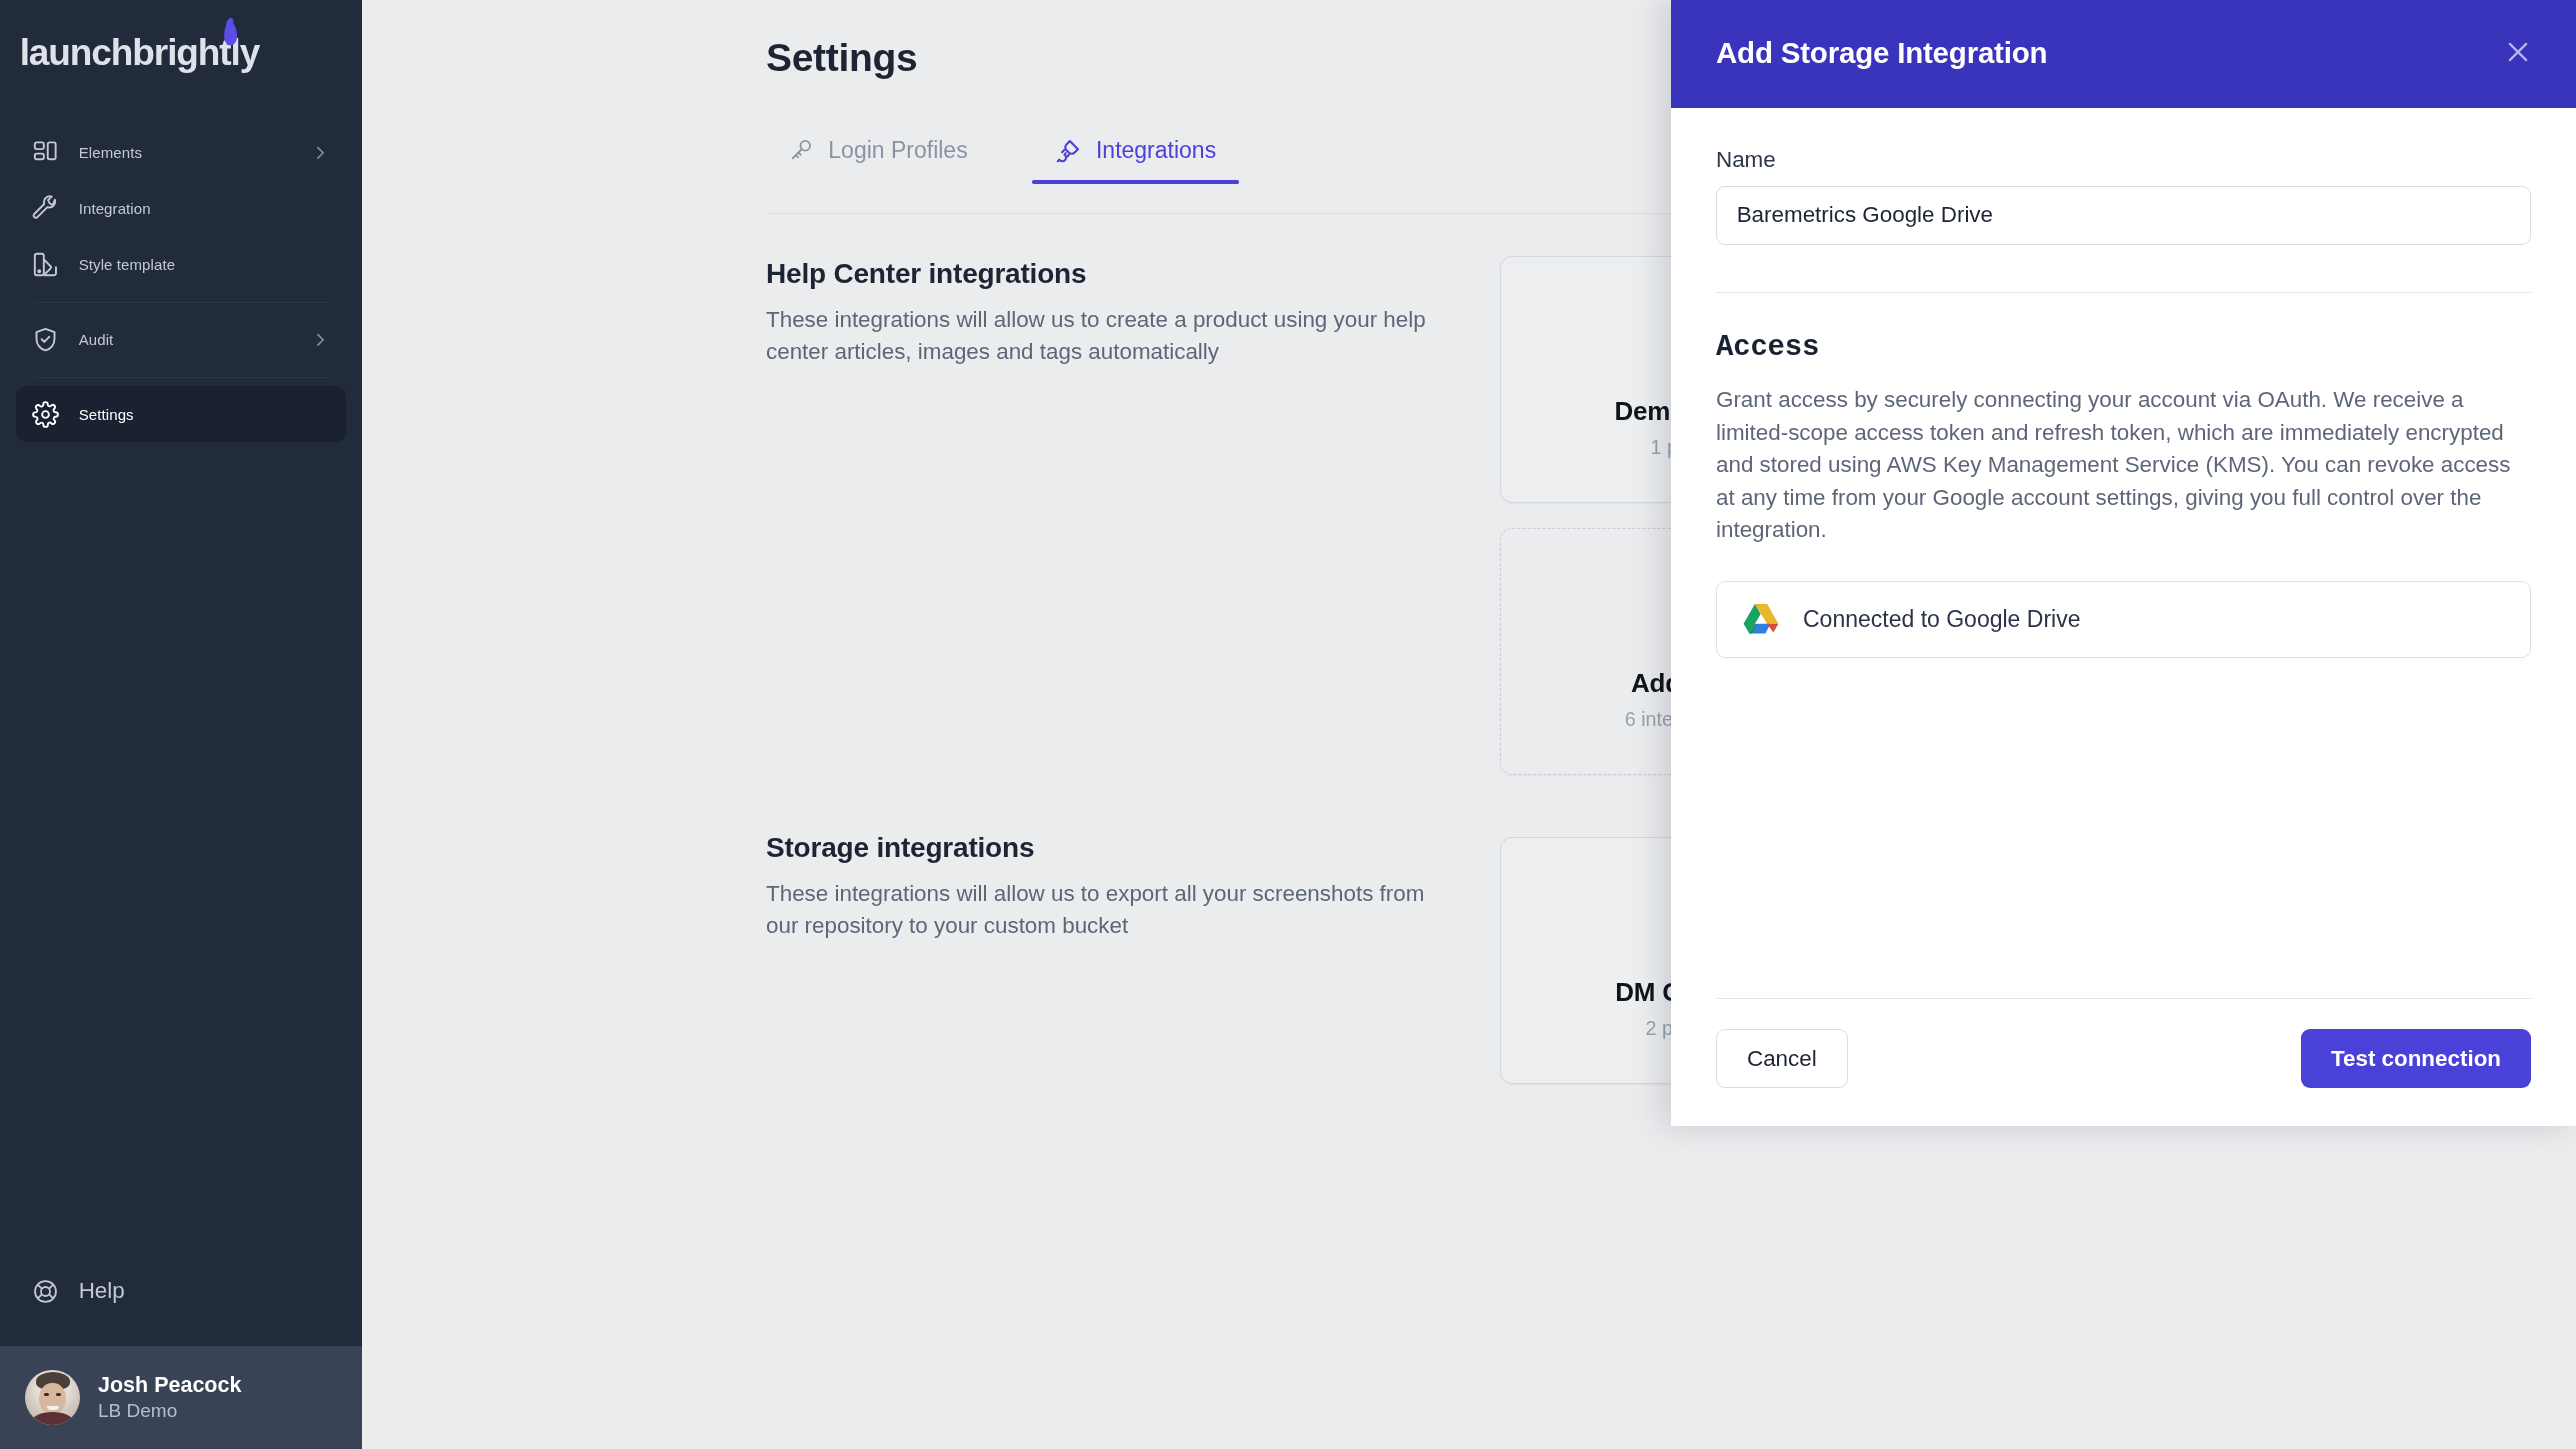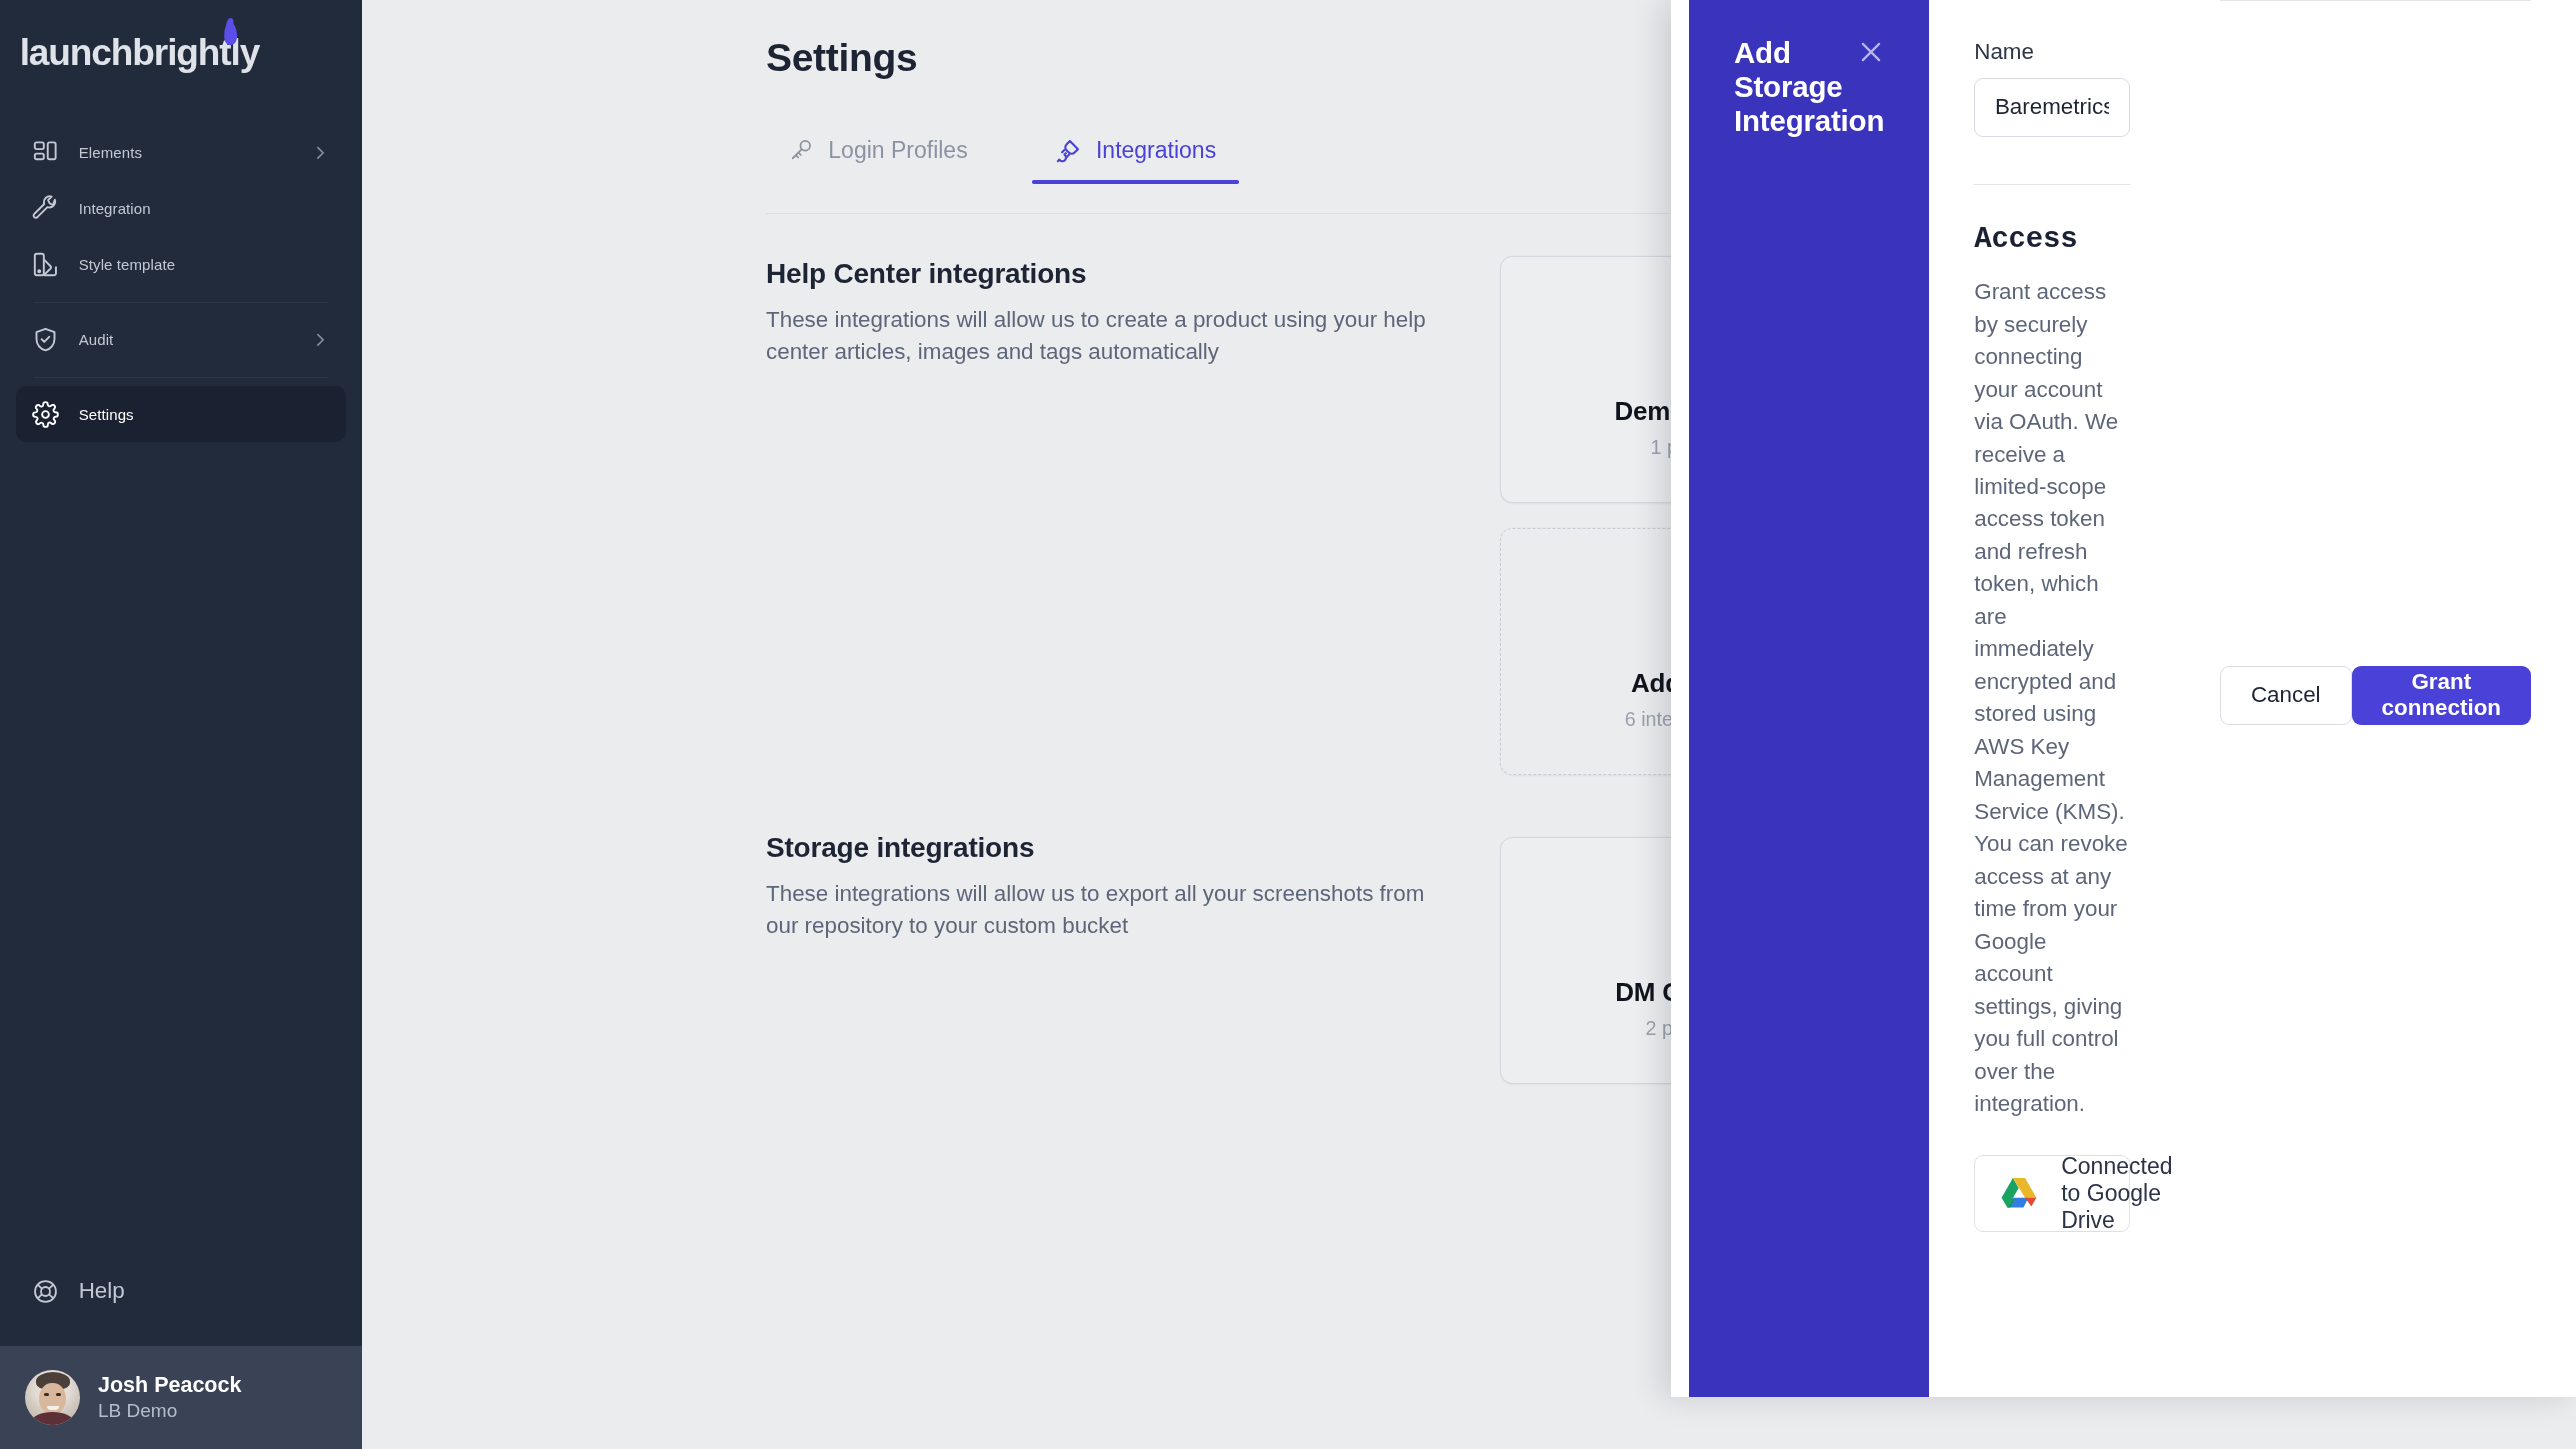--- a/index.html
+++ b/index.html
@@ -124,23 +124,23 @@
   .card.dashed { border-style:dashed; border-color:#c9ccd3; background:transparent; }
   .card .c-icon { height:77px; display:flex; align-items:center; justify-content:center; margin-bottom:19.7px; }
   .card .c-name { font-size:26px; font-weight:700; color:#10141d; letter-spacing:-0.2px; }
   .card .c-sub  { font-size:19.7px; color:#9aa1ae; margin-top:9px; }
 
   
   .card.peek { position:absolute; }
 
   
   .panel {
-    position:absolute; right:0; top:0; width:905px; height:1397px;
+    position:absolute; right:0; top:0; width:905px; height:1126px;
     background:#ffffff; box-shadow:-9px 0 30px rgba(10,14,25,.14);
-    display:flex; flex-direction:row; z-index:5;padding-left:18px;
+    display:flex; flex-direction:column; z-index:5;
   }
   .panel-head { background:#3a33bb; padding:36px 45px 38px 45px; position:relative; }
   .panel-head h2 { font-size:29.5px; font-weight:700; color:#ffffff; letter-spacing:-0.2px; }
   .panel-head p { font-size:21.5px; line-height:1.45; color:#c0bdf0; margin-top:23px; max-width:787px; }
   .close-btn {
     position:absolute; right:39px; top:32px; width:39px; height:39px;
     display:flex; align-items:center; justify-content:center; cursor:pointer;
   }
   .panel-body { flex:1 1 auto; padding:39px 45px 0 45px; overflow:hidden; }
   .field-label { font-size:22.4px; color:#2d3546; margin-bottom:12.5px; }
@@ -402,19 +402,19 @@
             <path d="M16.4 27.0l-7.2 12.4 3.6-.0 5.4-9.4z" fill="#17965a"></path>
           </svg>
         </span>
         <span class="ctext">Connected to Google Drive</span>
       </div>
 
     </div>
 
     <div class="panel-foot">
       <button class="btn-secondary">Cancel</button>
-      <button class="btn-primary">Grant connection</button>
+      <button class="btn-primary">Test connection</button>
     </div>
 
   </aside>
 
 </div>
 
 
 </body></html>

